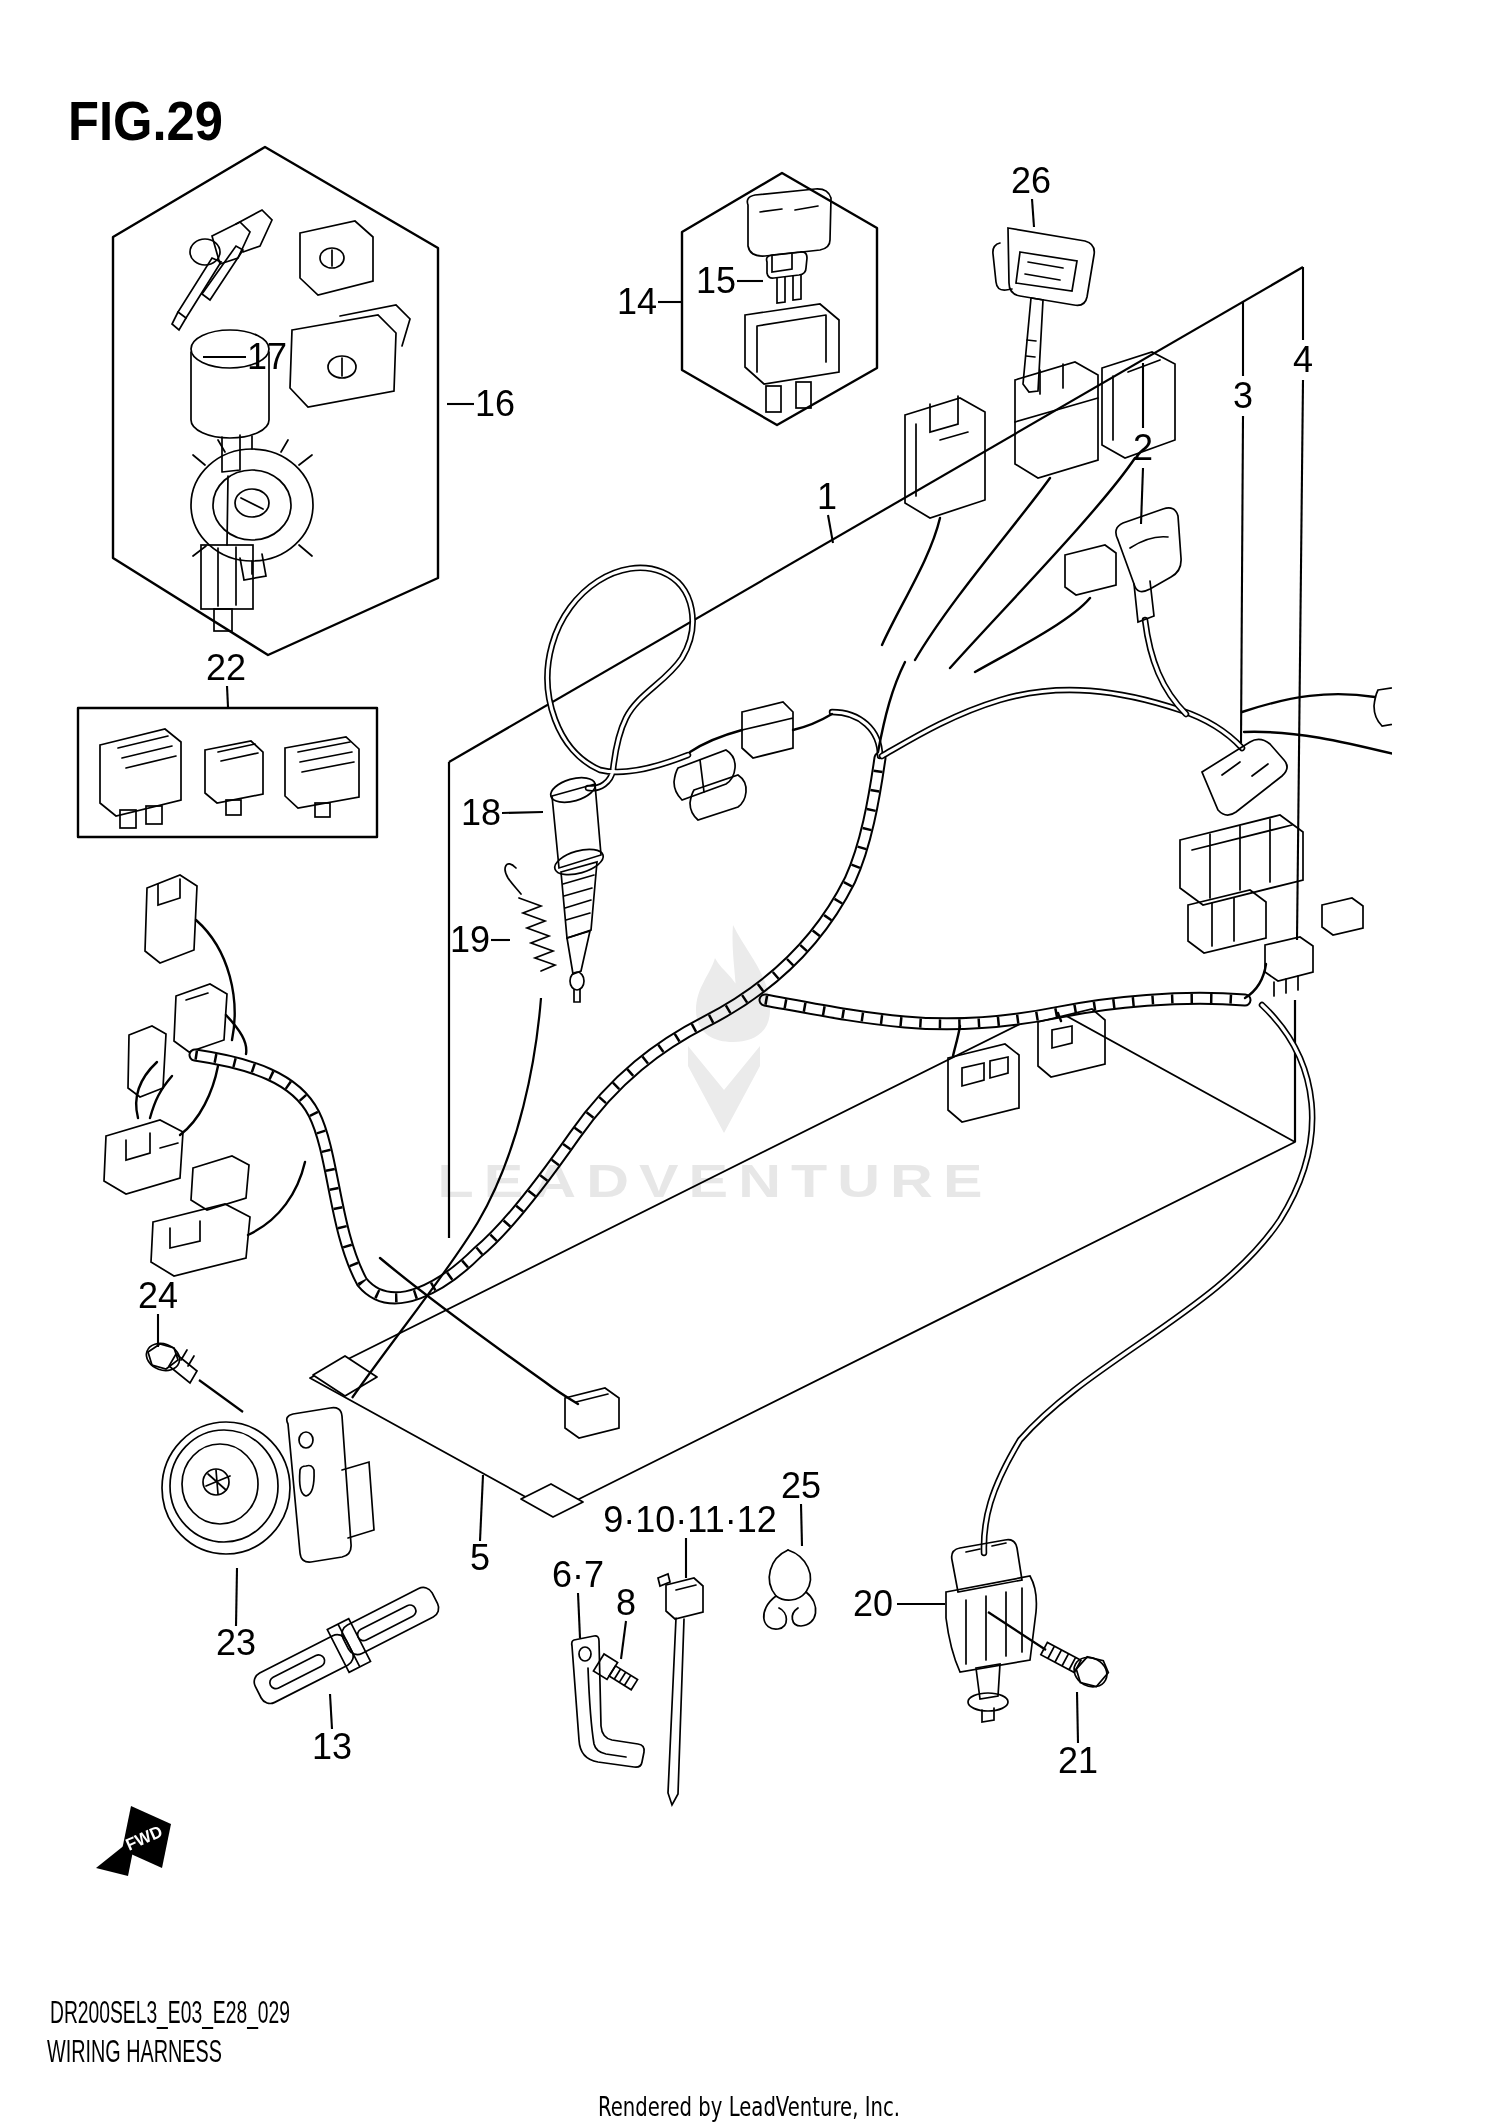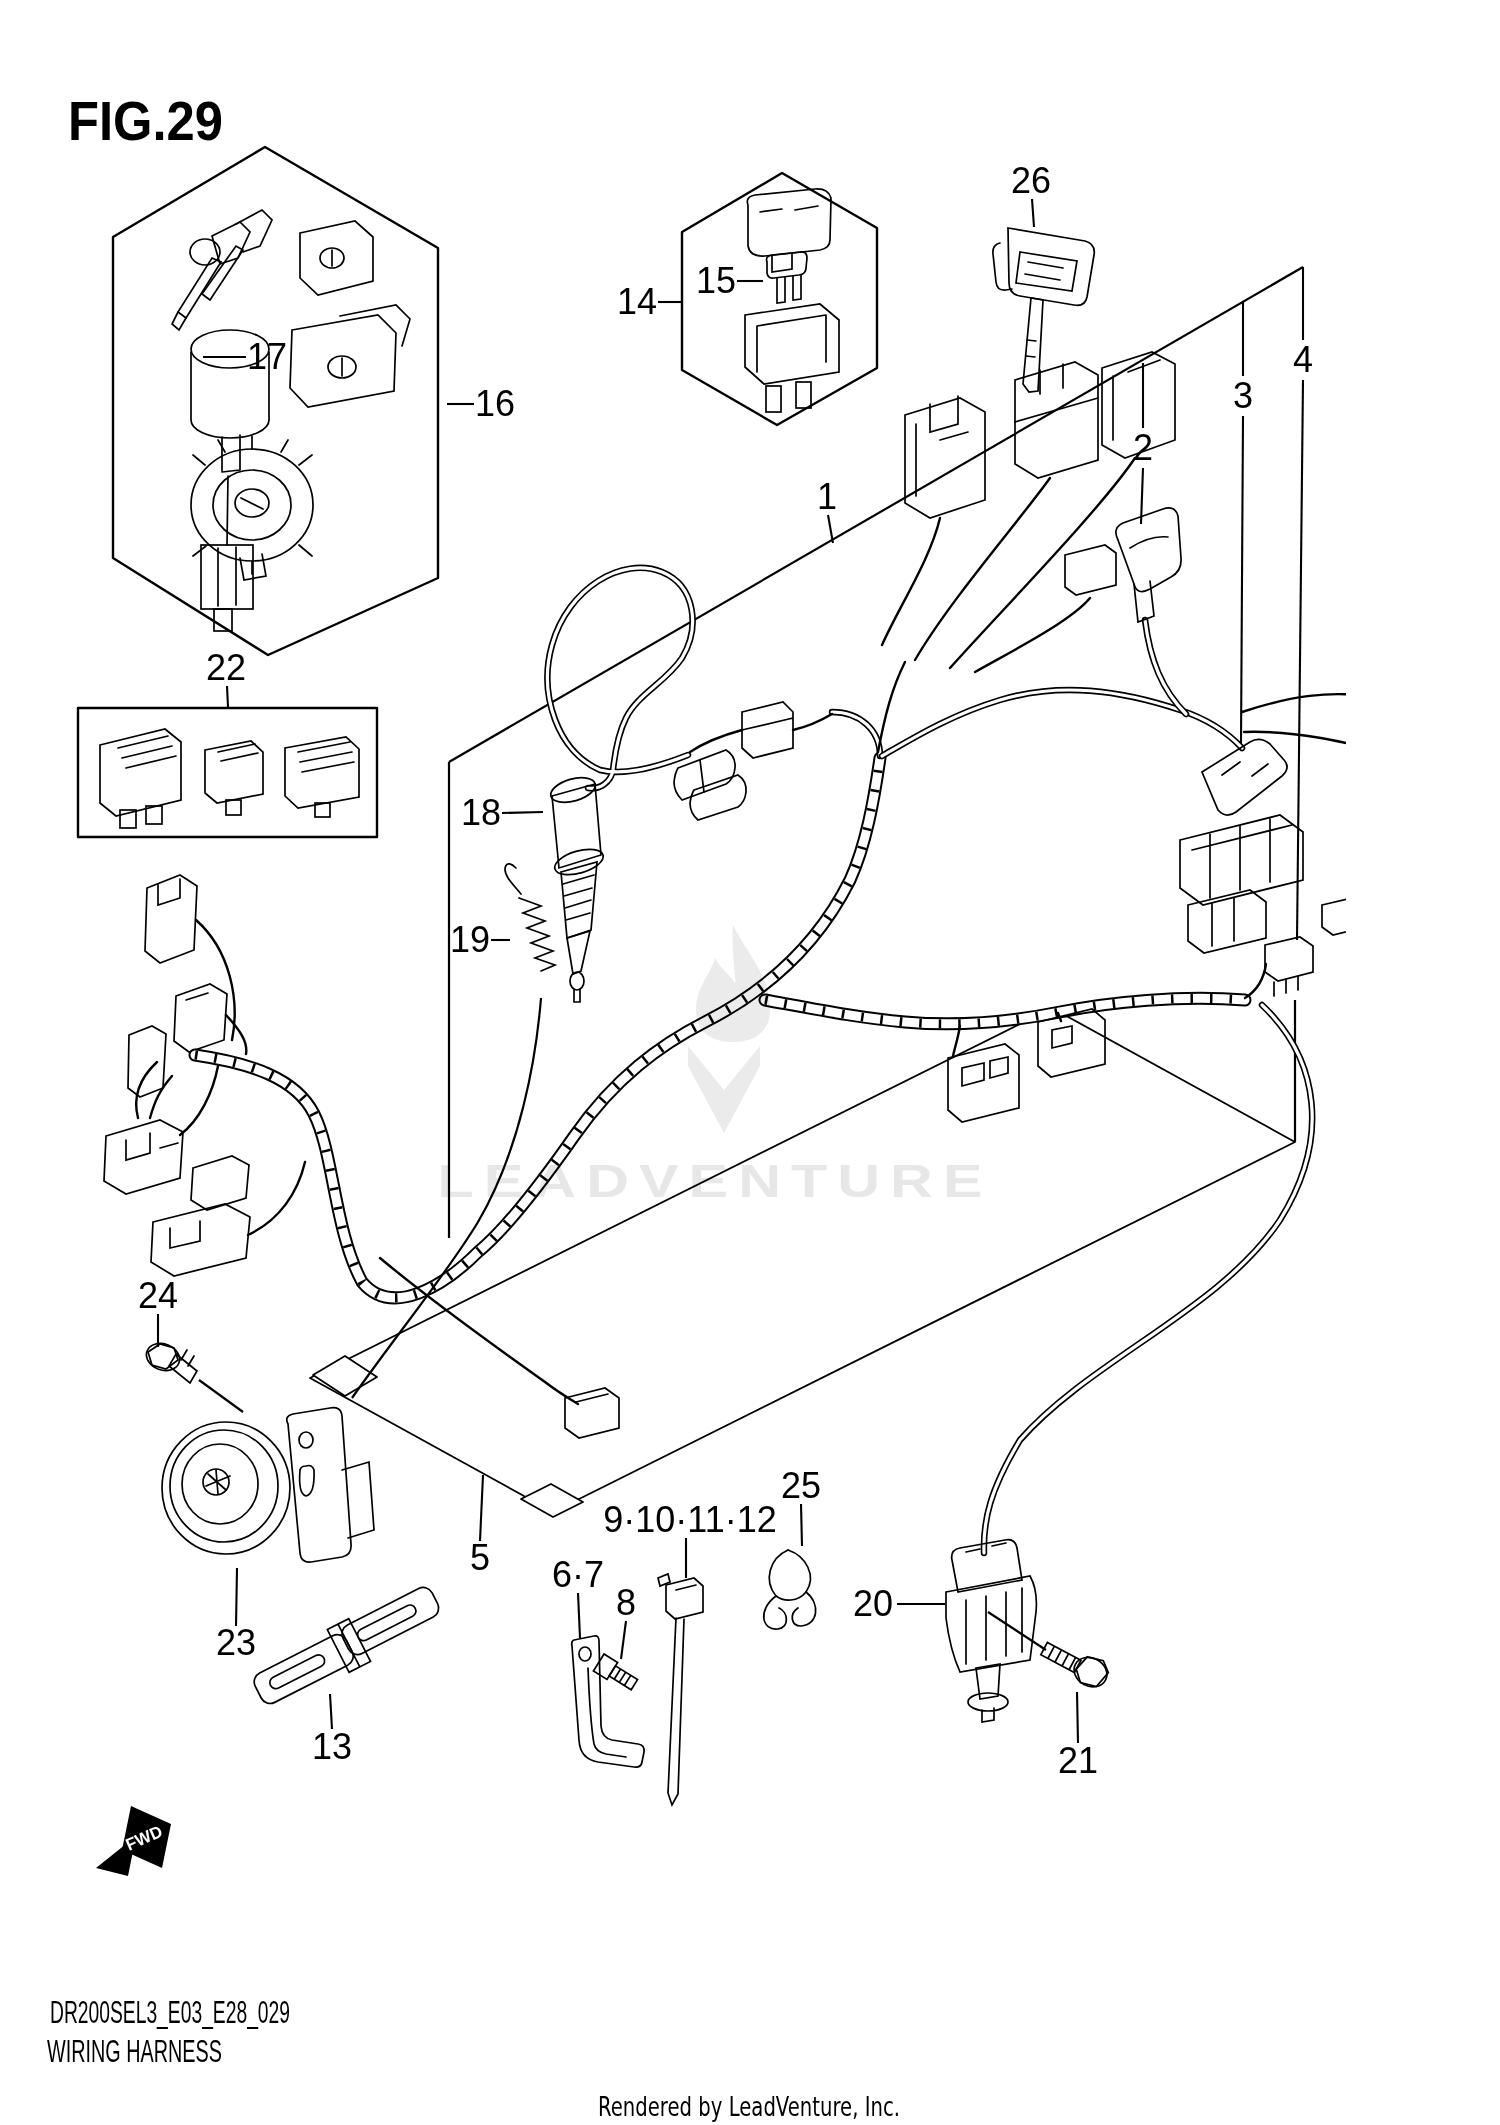--- a/index.html
+++ b/index.html
@@ -1,17 +1,17 @@
 <!DOCTYPE html>
 <html><head>
 <meta charset="utf-8">
 <style>
   html,body{margin:0;padding:0;background:#fff;}
   .page{position:relative;width:1346px;height:2125px;background:#fff;overflow:hidden;
-        font-family:"Liberation Sans",sans-serif;}
+        font-family:"Liberation Sans",sans-serif;padding-left:46px;}
   svg{position:absolute;left:0;top:0;}
   .ln{stroke:#000;stroke-width:2.2;fill:none;}
   .box{fill:#fff;stroke:#000;stroke-width:2.4;stroke-linejoin:round;}
   .boxthin{fill:#fff;stroke:#000;stroke-width:1.8;stroke-linejoin:round;}
   .detail{stroke:#000;stroke-width:1.7;fill:none;stroke-linecap:round;}
   .wire{stroke:#000;stroke-width:2.4;fill:none;stroke-linecap:round;}
   .wireD{stroke:#000;stroke-width:6.5;fill:none;stroke-linecap:round;}
   .wireDc{stroke:#fff;stroke-width:3.2;fill:none;stroke-linecap:round;}
   .trunk{stroke:#000;stroke-width:13;fill:none;stroke-linecap:round;}
   .trunkc{stroke:#fff;stroke-width:9;fill:none;stroke-linecap:round;}

